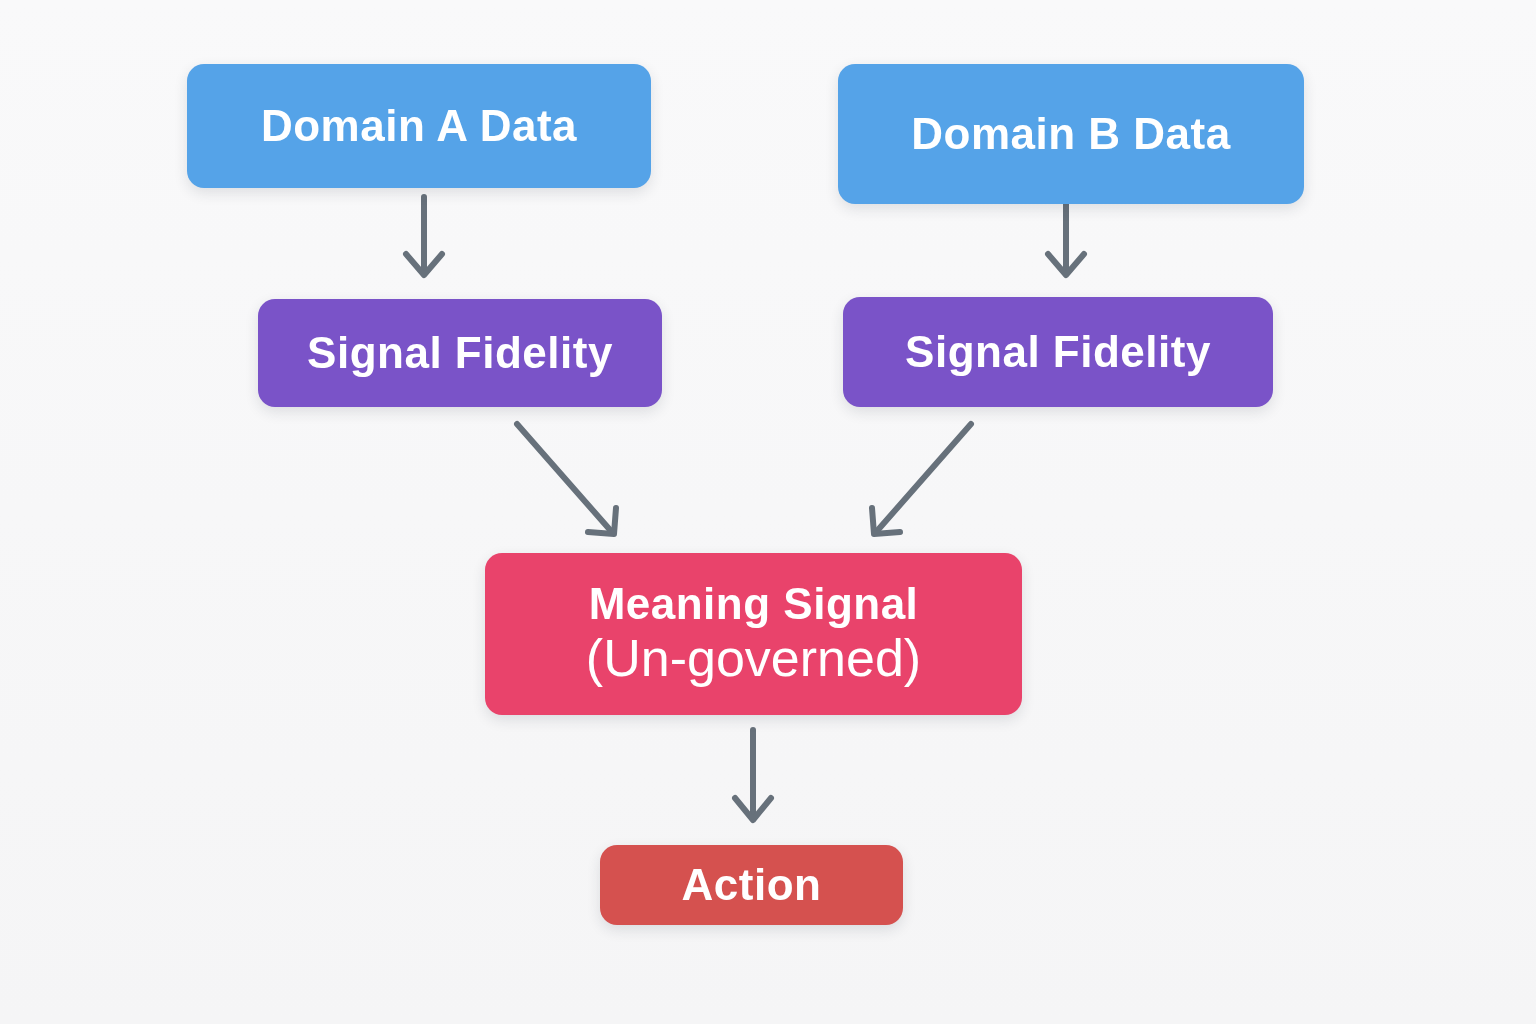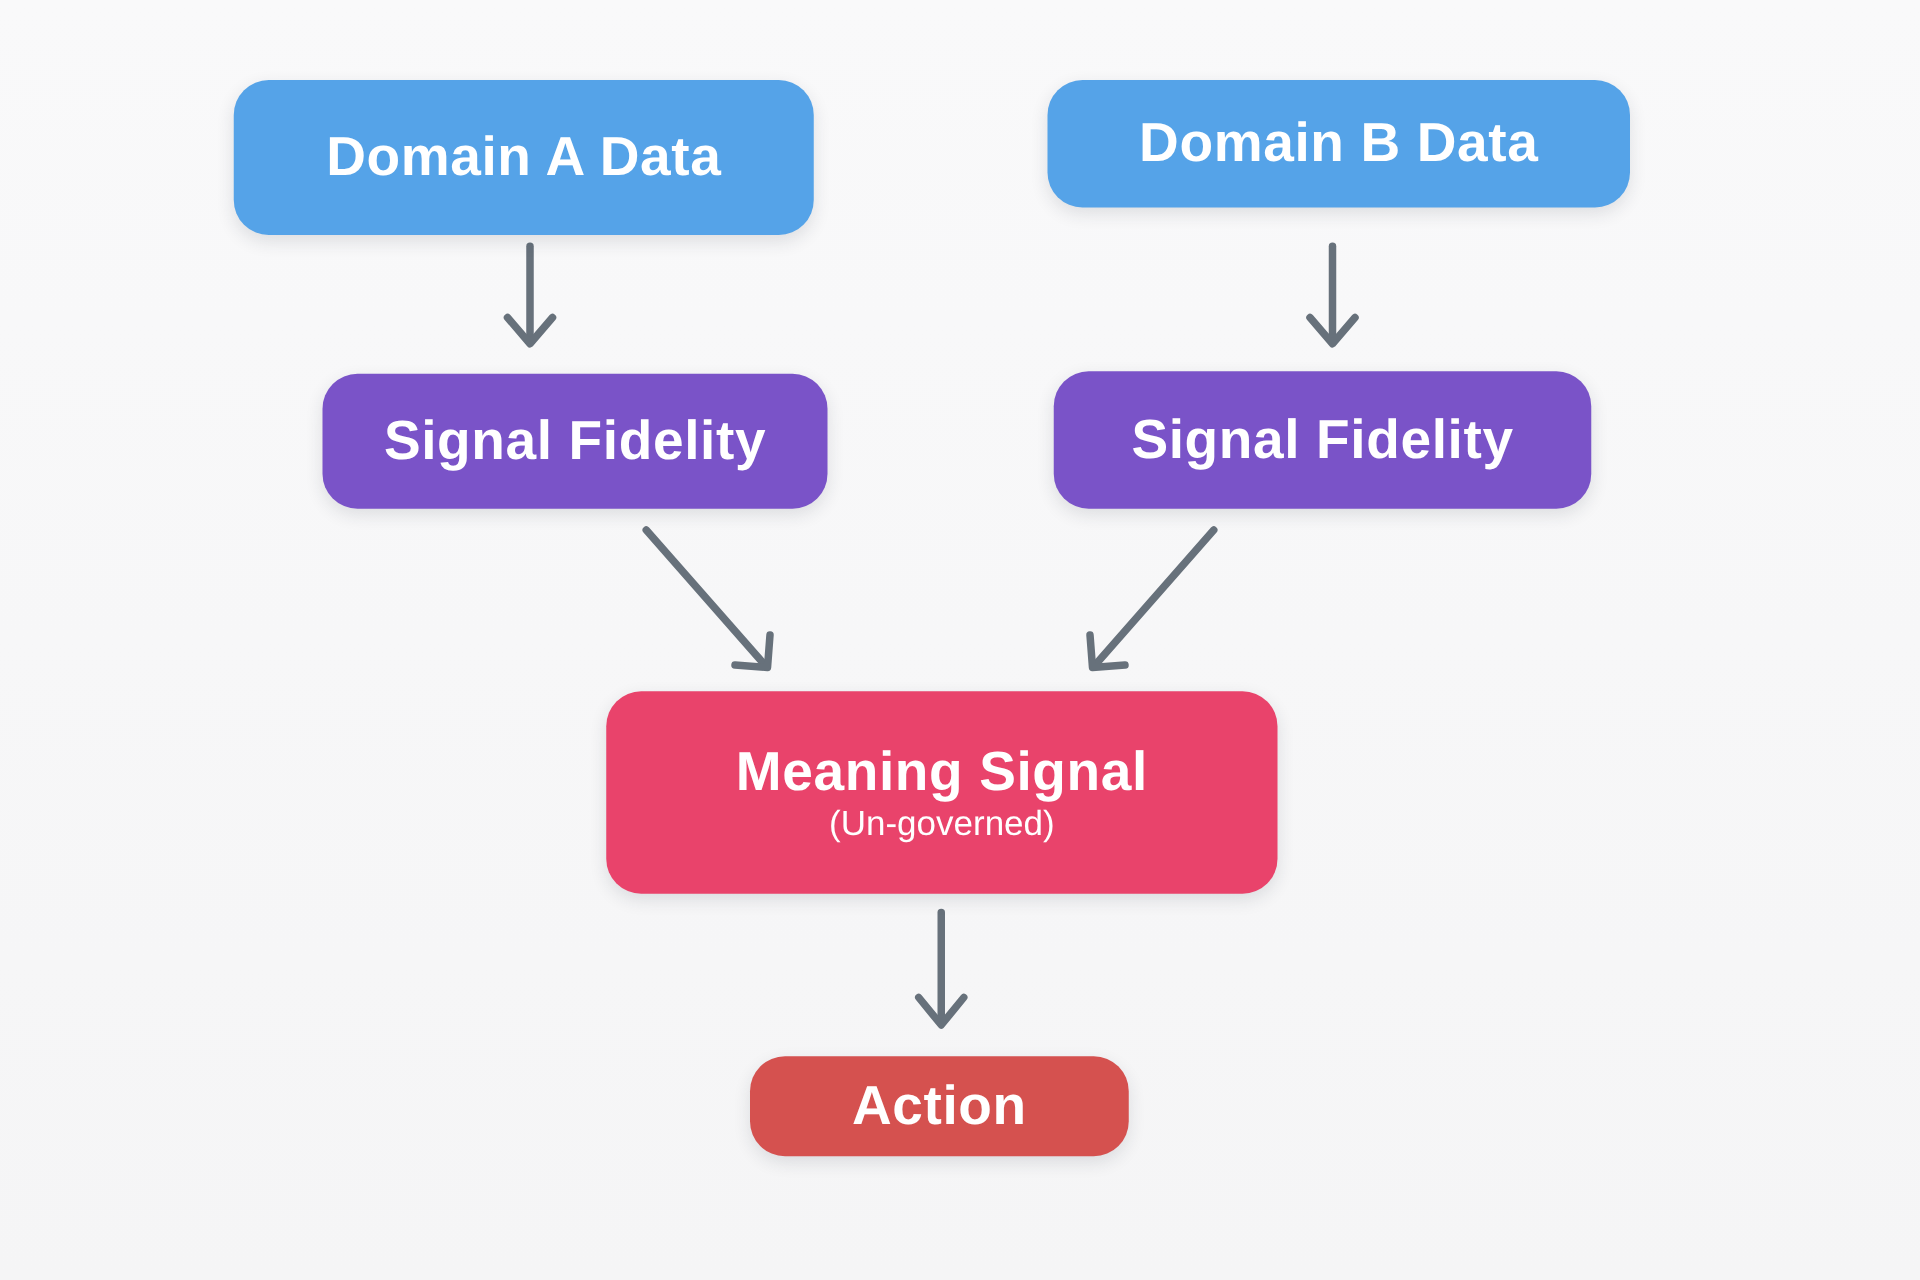--- a/index.html
+++ b/index.html
@@ -28,39 +28,39 @@
     z-index: 1;
     pointer-events: none;
   }
   .node {
     position: absolute;
     z-index: 2;
     display: flex;
     flex-direction: column;
     align-items: center;
     justify-content: center;
-    border-radius: 28px;
+    border-radius: 17px;
     color: #ffffff;
     text-align: center;
     box-shadow: 0 5px 14px rgba(30, 40, 60, 0.12);
   }
   .node .label {
     font-size: 44px;
     font-weight: 700;
     letter-spacing: 0.5px;
     line-height: 1.15;
   }
   .node .sublabel {
-    font-size: 28px;
+    font-size: 52px;
     font-weight: 400;
     line-height: 1.15;
     margin-top: 0;
   }
   .node-domain-a    { left: 187px; top: 64px;  width: 464px; height: 124px; background: #55a3e8; }
-  .node-domain-b    { left: 838px; top: 64px;  width: 466px; height: 102px; background: #55a3e8; }
+  .node-domain-b    { left: 838px; top: 64px;  width: 466px; height: 140px; background: #55a3e8; }
   .node-sf-left     { left: 258px; top: 299px; width: 404px; height: 108px; background: #7a53c8; }
   .node-sf-right    { left: 843px; top: 297px; width: 430px; height: 110px; background: #7a53c8; }
   .node-meaning     { left: 485px; top: 553px; width: 537px; height: 162px; background: #e9436b; }
   .node-action      { left: 600px; top: 845px; width: 303px; height: 80px; background: #d5514f; }
   .arrow-layer path, .arrow-layer line, .arrow-layer polyline {
     stroke: #67717b;
     stroke-width: 6;
     stroke-linecap: round;
     stroke-linejoin: round;
     fill: none;

